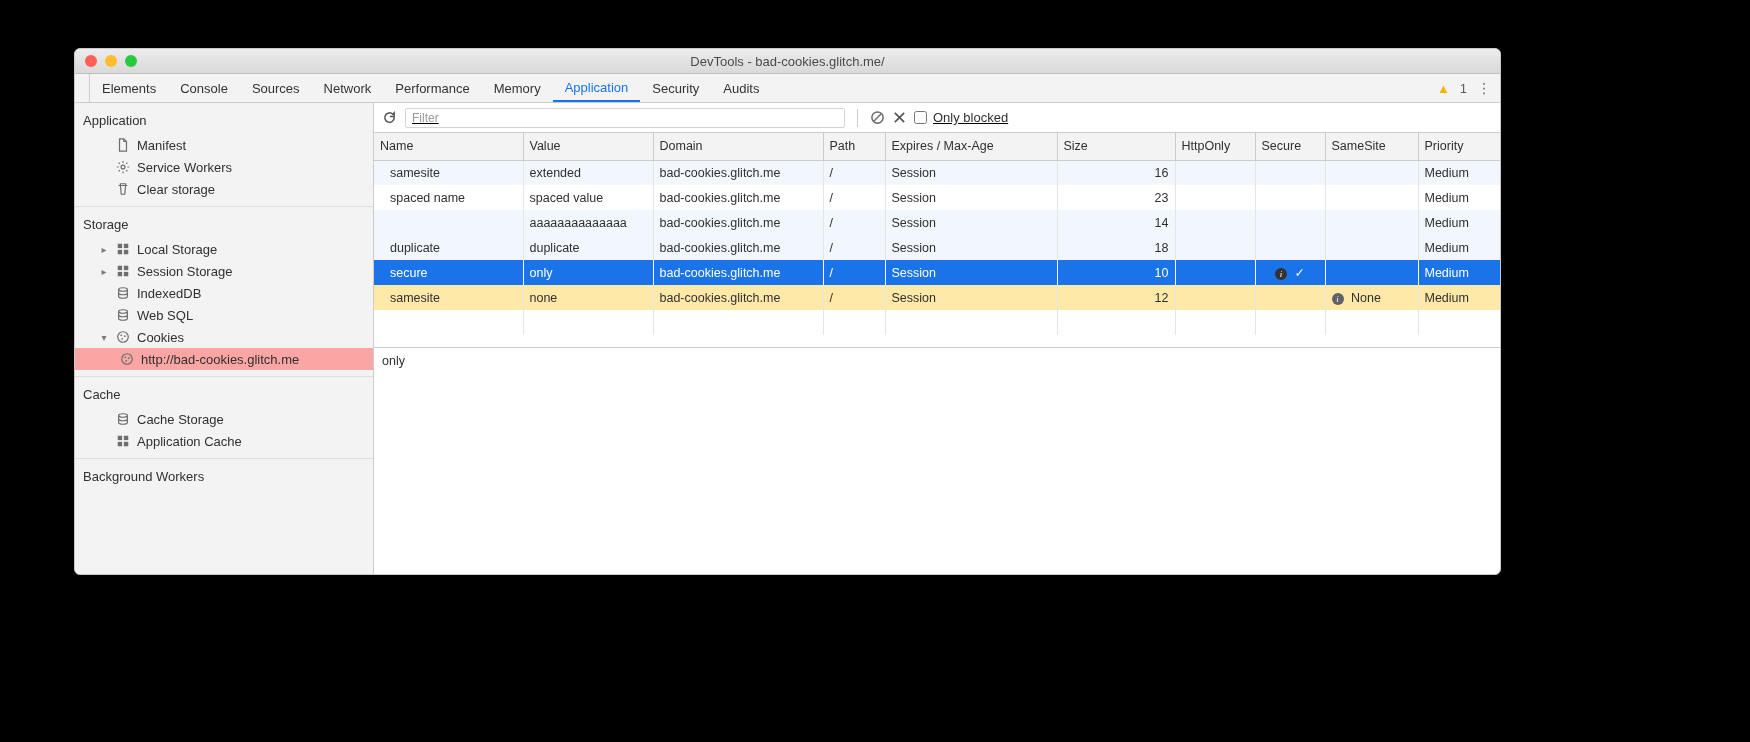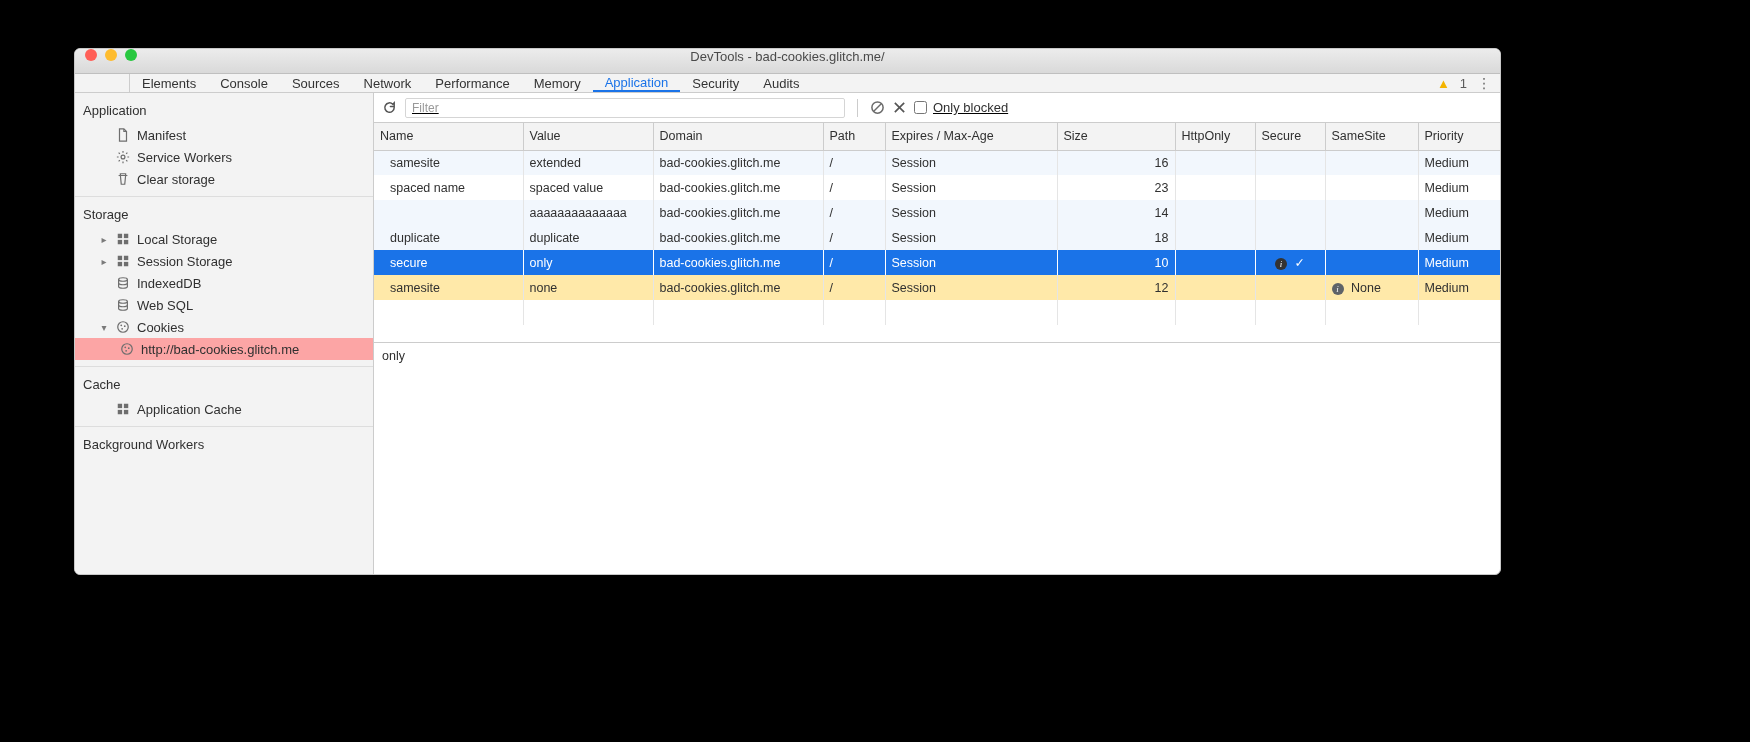--- a/index.html
+++ b/index.html
@@ -14,47 +14,47 @@
     display: flex;
     flex-direction: column;
     overflow: hidden;
     border: 1px solid #c8c8c8;
   }
   .titlebar {
     height: 25px;
     background: linear-gradient(to bottom, #ececec, #d9d9d9);
     border-bottom: 1px solid #bfbfbf;
     display: flex;
+    align-items: center;
     position: relative;
     flex-shrink: 0;
   }
   .traffic-lights {
     display: flex;
     gap: 8px;
     padding-left: 10px;
   }
   .tl { width: 12px; height: 12px; border-radius: 50%; }
   .tl.red { background: #ff5f57; }
   .tl.yellow { background: #febc2e; }
   .tl.green { background: #28c840; }
   .title {
     position: absolute;
     left: 50%;
     transform: translateX(-50%);
     font-size: 13px;
     color: #4a4a4a;
   }
   .tabs {
-    height: 19px;
+    height: 29px;
     background: #f3f3f3;
     border-bottom: 1px solid #ccc;
     display: flex;
     align-items: stretch;
     flex-shrink: 0;
-    padding-left: 40px;
   }
   .tabs .left-icons { display: flex; align-items: center; padding: 0 6px; border-right: 1px solid #ccc; gap: 2px; }
   .tab-item {
     display: flex; align-items: center;
     padding: 0 12px;
     font-size: 13px;
     color: #333;
     cursor: default;
   }
   .tab-item.active {
@@ -348,20 +348,31 @@
             </span>
             <span>http://bad-cookies.glitch.me</span>
           </div>
         </div>
         <div class="sb-section">
           <div class="sb-header">Cache</div>
           <div class="sb-item">
             <span class="tree"></span>
             <span class="ico">
               <svg viewBox="0 0 16 16">
+                <ellipse cx="8" cy="4" rx="5" ry="2" fill="none" stroke="#6e6e6e" stroke-width="1.4"></ellipse>
+                <path d="M3 4v8c0 1.1 2.2 2 5 2s5-.9 5-2V4" fill="none" stroke="#6e6e6e" stroke-width="1.4"></path>
+                <path d="M3 8c0 1.1 2.2 2 5 2s5-.9 5-2" fill="none" stroke="#6e6e6e" stroke-width="1.4"></path>
+              </svg>
+            </span>
+            <span>Cache Storage</span>
+          </div>
+          <div class="sb-item">
+            <span class="tree"></span>
+            <span class="ico">
+              <svg viewBox="0 0 16 16">
                 <rect x="2" y="2" width="5" height="5" fill="#6e6e6e"></rect>
                 <rect x="9" y="2" width="5" height="5" fill="#6e6e6e"></rect>
                 <rect x="2" y="9" width="5" height="5" fill="#6e6e6e"></rect>
                 <rect x="9" y="9" width="5" height="5" fill="#6e6e6e"></rect>
               </svg>
             </span>
             <span>Application Cache</span>
           </div>
         </div>
         <div class="sb-section">

